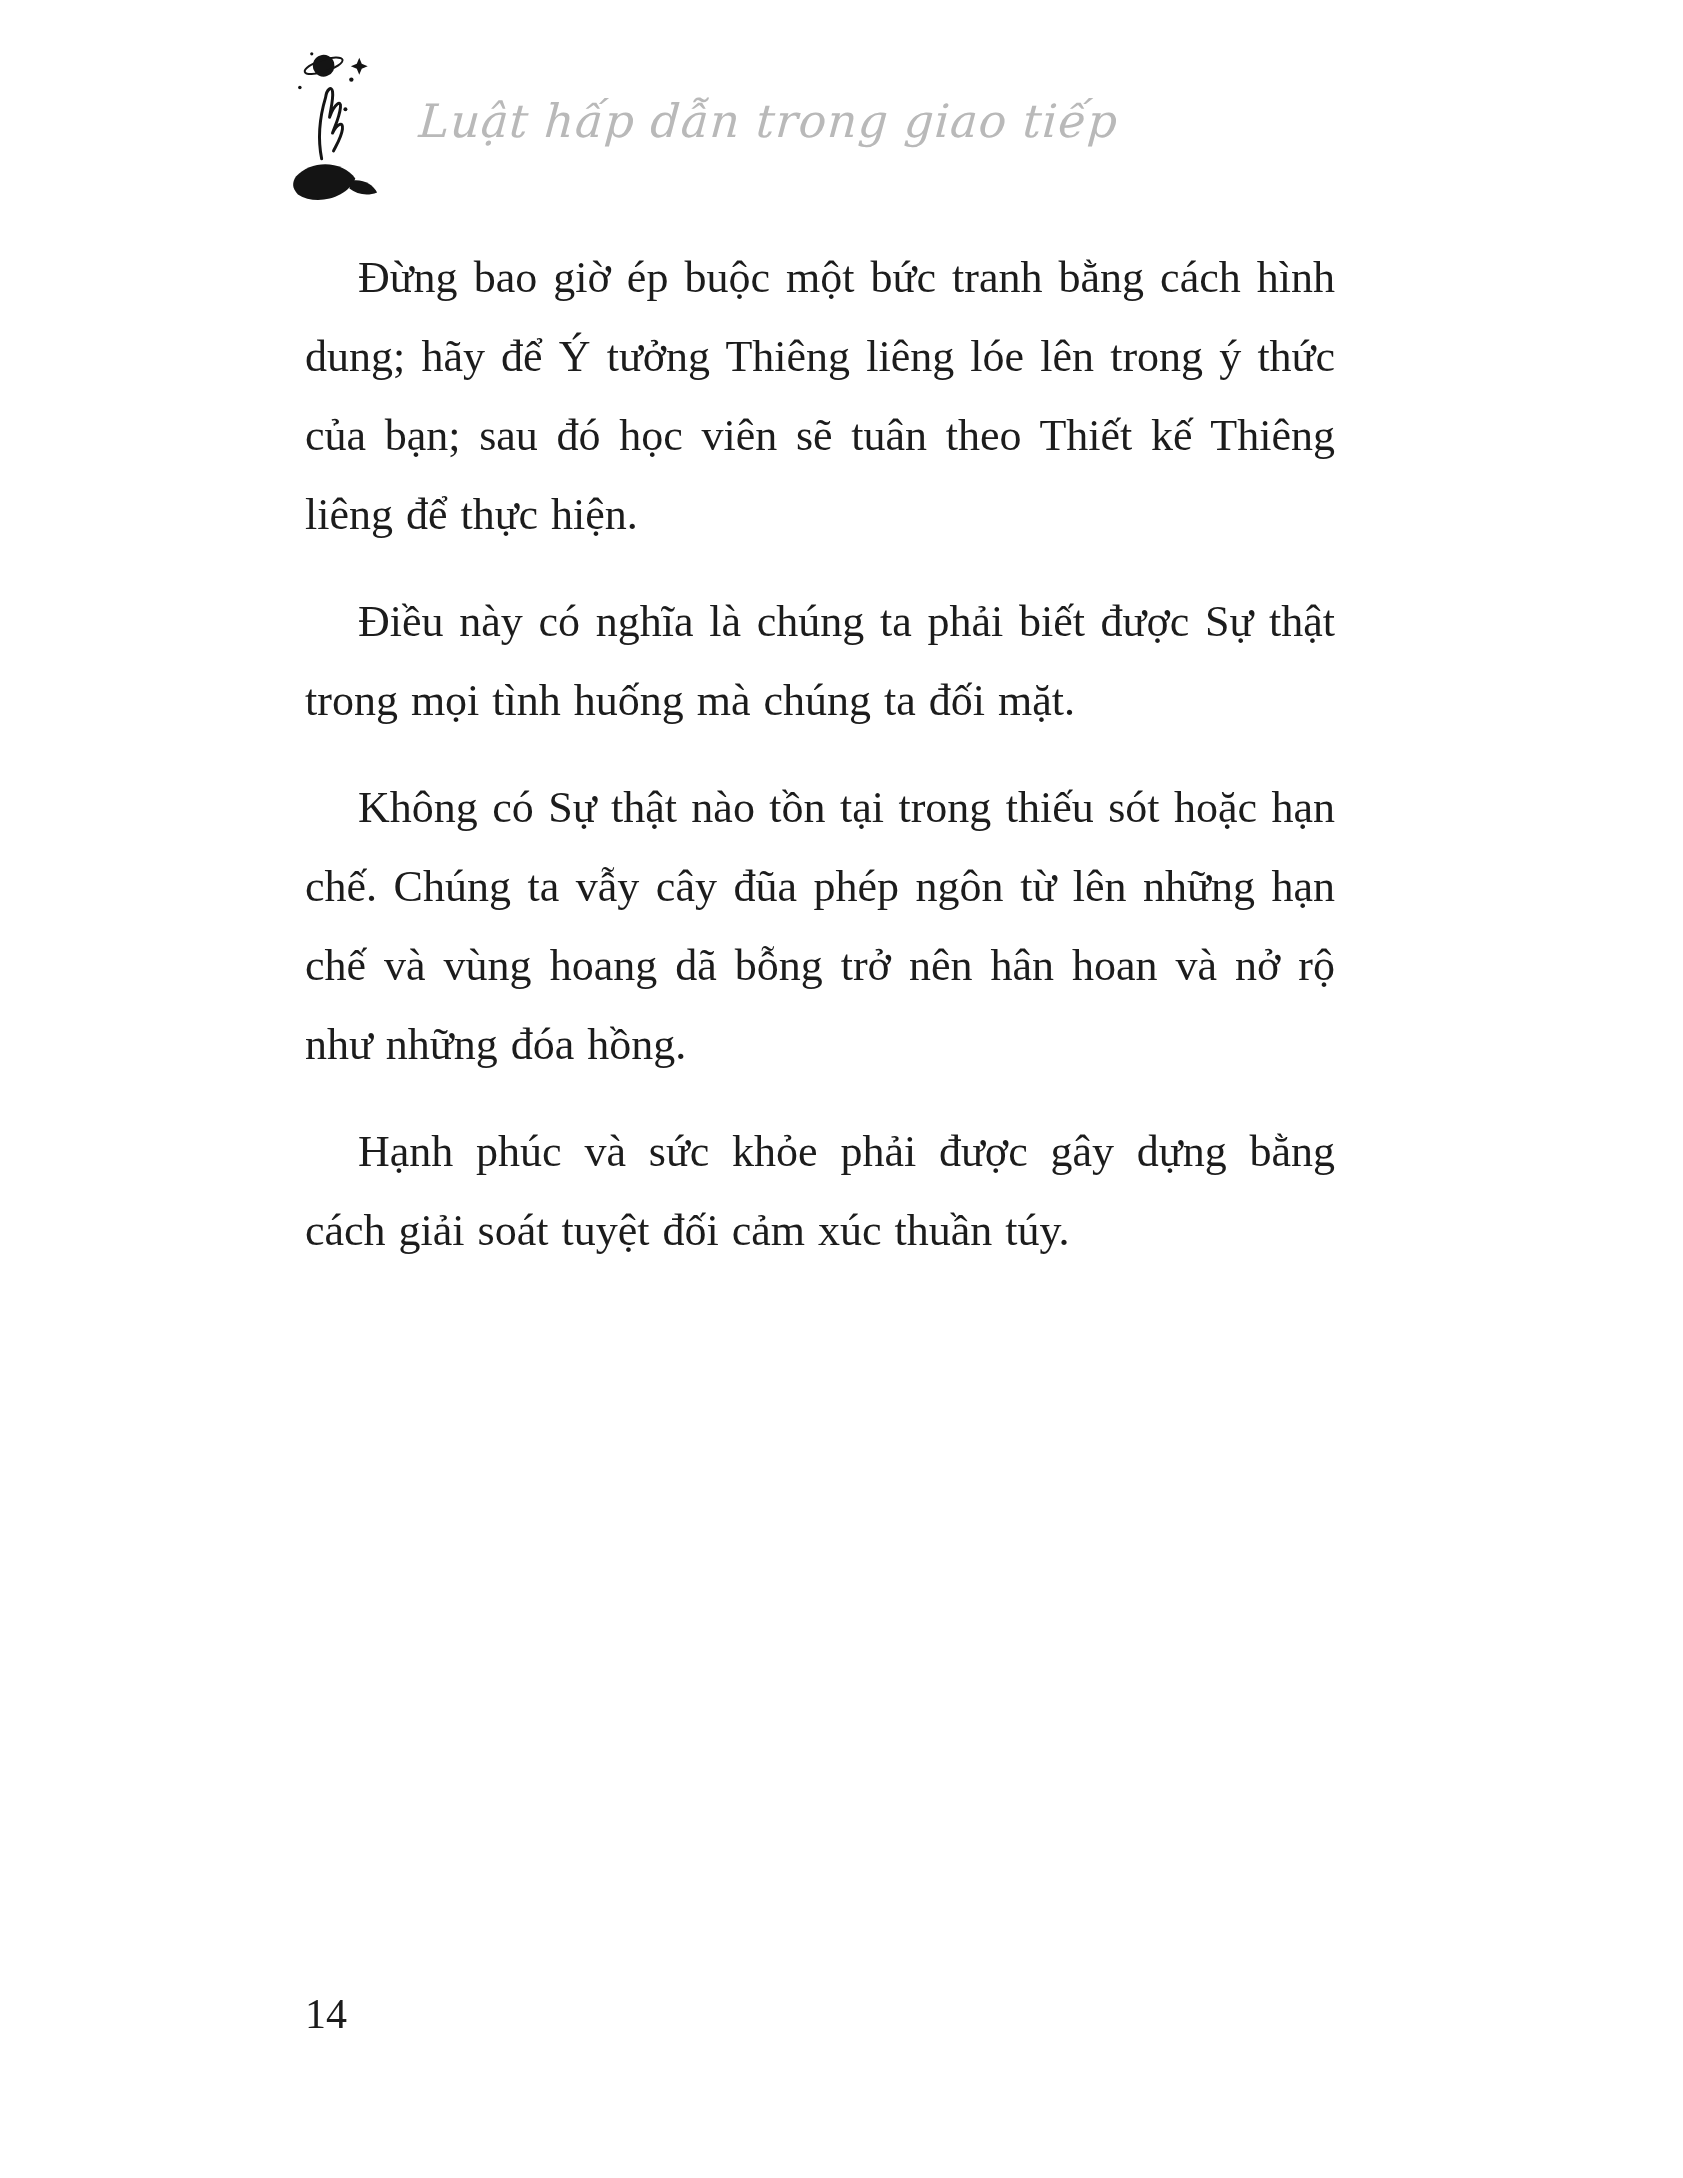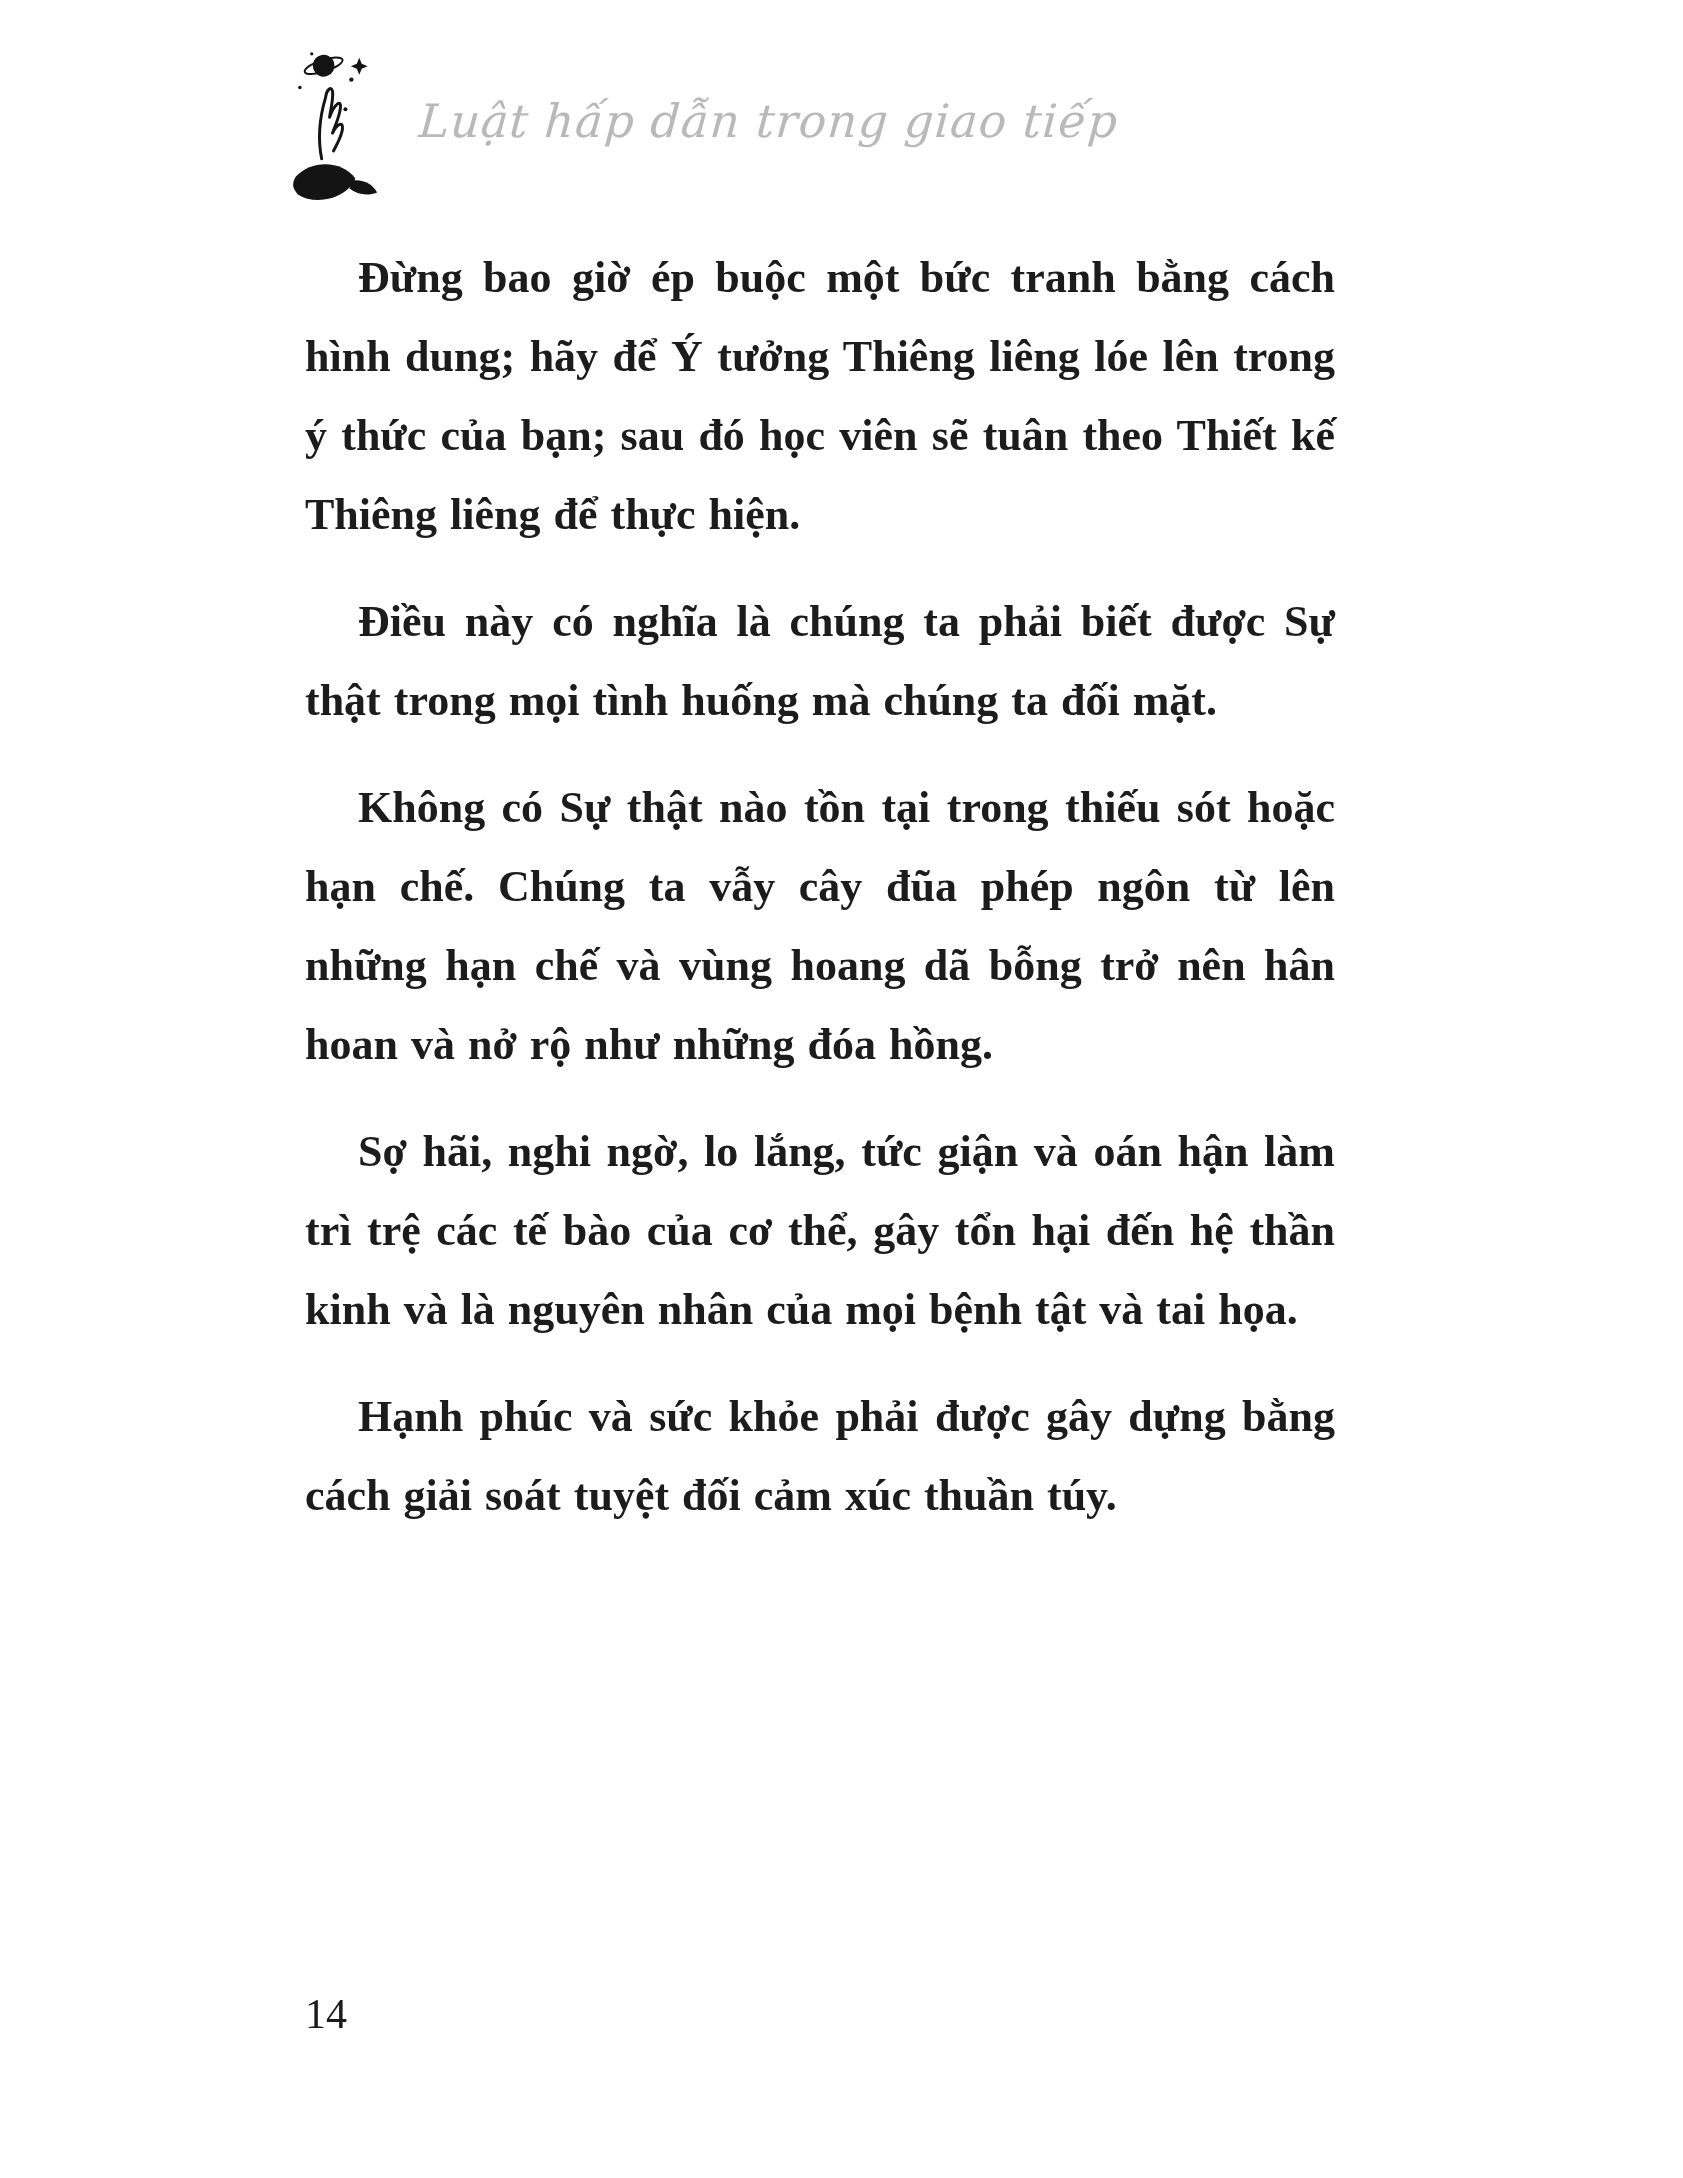--- a/index.html
+++ b/index.html
@@ -46,21 +46,20 @@
     white-space: nowrap;
     transform: skewX(-4deg);
   }
 
   
   .text-block {
     position: absolute;
     top: 238px;
     left: 305px;
     width: 1030px;
-    font-weight: bold;
   }
 
   .text-block p {
     font-size: 44px;
     line-height: 79px;
     text-align: justify;
     text-indent: 53px;
     margin-bottom: 28px;
     color: #1c1c1c;
     word-spacing: 2px;
@@ -108,20 +107,19 @@
       <path d="M70 142 C82 140, 92 146, 96 154 C86 158, 76 156, 68 150 Z" fill="#141414"></path>
     </svg>
 
     <div class="header-title">Luật hấp dẫn trong giao tiếp</div>
   </div>
 
   <div class="text-block">
     <p>Đừng bao giờ ép buộc một bức tranh bằng cách hình dung; hãy để Ý tưởng Thiêng liêng lóe lên trong ý thức của bạn; sau đó học viên sẽ tuân theo Thiết kế Thiêng liêng để thực hiện.</p>
     <p>Điều này có nghĩa là chúng ta phải biết được Sự thật trong mọi tình huống mà chúng ta đối mặt.</p>
     <p>Không có Sự thật nào tồn tại trong thiếu sót hoặc hạn chế. Chúng ta vẫy cây đũa phép ngôn từ lên những hạn chế và vùng hoang dã bỗng trở nên hân hoan và nở rộ như những đóa hồng.</p>
-    <p>Sợ hãi, nghi ngờ, lo lắng, tức giận và oán hận làm trì trệ các tế bào của cơ thể, gây tổn hại đến hệ thần kinh và là nguyên nhân của mọi bệnh tật và tai họa.</p>
     <p>Hạnh phúc và sức khỏe phải được gây dựng bằng cách giải soát tuyệt đối cảm xúc thuần túy.</p>
   </div>
 
   <div class="page-number">14</div>
 
 </div>
 
 
 </body></html>

